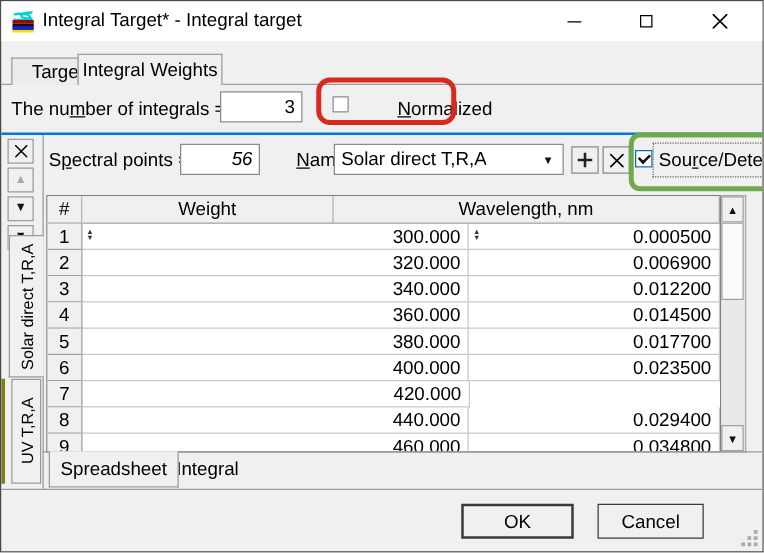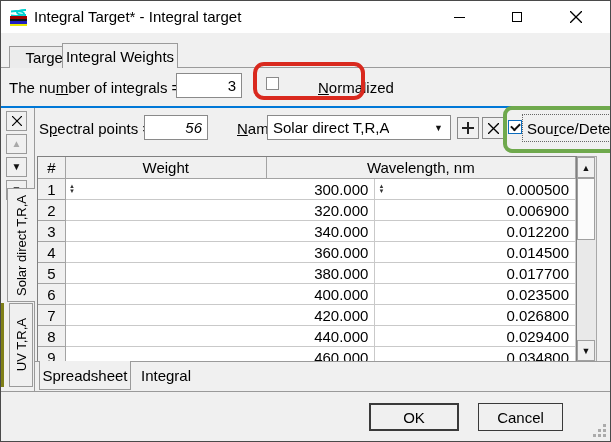--- a/index.html
+++ b/index.html
@@ -60,21 +60,21 @@
   .cell .val{margin-left:auto;padding-right:6px;}
   .spin{display:flex;flex-direction:column;margin-left:3px;font-size:6px;line-height:5px;color:#333;}
   
   .sbar{position:absolute;left:576px;top:155px;width:20px;height:206px;background:#e9e9e9;border:1px solid #a8a8a8;border-left:none;}
   .sbtn{position:absolute;left:0;width:18px;height:21px;background:#f0f0f0;border:1px solid #a0a0a0;display:flex;align-items:center;justify-content:center;font-size:9px;color:#111;}
   .sthumb{position:absolute;left:0;top:21px;width:18px;height:62px;background:#fbfbfb;border:1px solid #a0a0a0;}
   
   .bline1{position:absolute;left:33px;top:360px;width:578px;height:0;border-top:1px solid #9a9a9a;}
   .bline2{position:absolute;left:0;top:390px;width:100%;height:0;border-top:1px solid #9a9a9a;}
   .btab{position:absolute;display:flex;align-items:center;justify-content:center;background:#f0f0f0;}
-  .btab.active{left:38px;top:360px;width:92px;height:29px;border:1px solid #9a9a9a;border-top:none;z-index:5;}
+  .btab.active{left:38px;top:360px;width:104px;height:29px;border:1px solid #9a9a9a;border-top:none;z-index:5;}
   .btab.inactive{left:130px;top:362px;width:70px;height:25px;}
   .btn{position:absolute;height:28px;background:#f0f0f0;display:flex;align-items:center;justify-content:center;font-size:15px;}
   .btn.ok{left:368px;top:402px;width:90px;border:2px solid #3a3a3a;}
   .btn.cancel{left:477px;top:402px;width:85px;border:1px solid #3a3a3a;}
   .grip{position:absolute;right:4px;bottom:4px;width:13px;height:13px;}
   .grip i{position:absolute;width:3px;height:3px;background:#ababab;}
   u{text-decoration:underline;}
 </style>
 </head>
 <body>
@@ -238,23 +238,20 @@
           </div>
           <div class="cell cwt">
             <span class="val">0.023500</span>
           </div>
         </div>
         <div class="trow">
           <div class="cell cnum">7</div>
           <div class="cell cwav">
             <span class="val">420.000</span>
           </div>
-          <div class="cell cwt">
-            <span class="val">0.026800</span>
-          </div>
         </div>
         <div class="trow">
           <div class="cell cnum">8</div>
           <div class="cell cwav">
             <span class="val">440.000</span>
           </div>
           <div class="cell cwt">
             <span class="val">0.029400</span>
           </div>
         </div>

